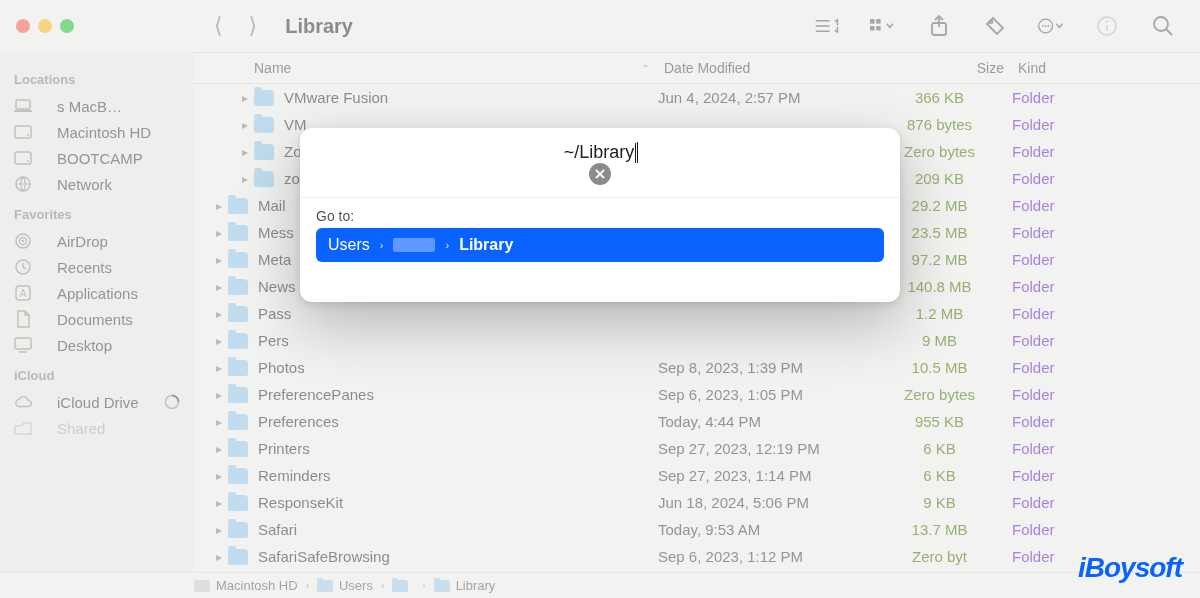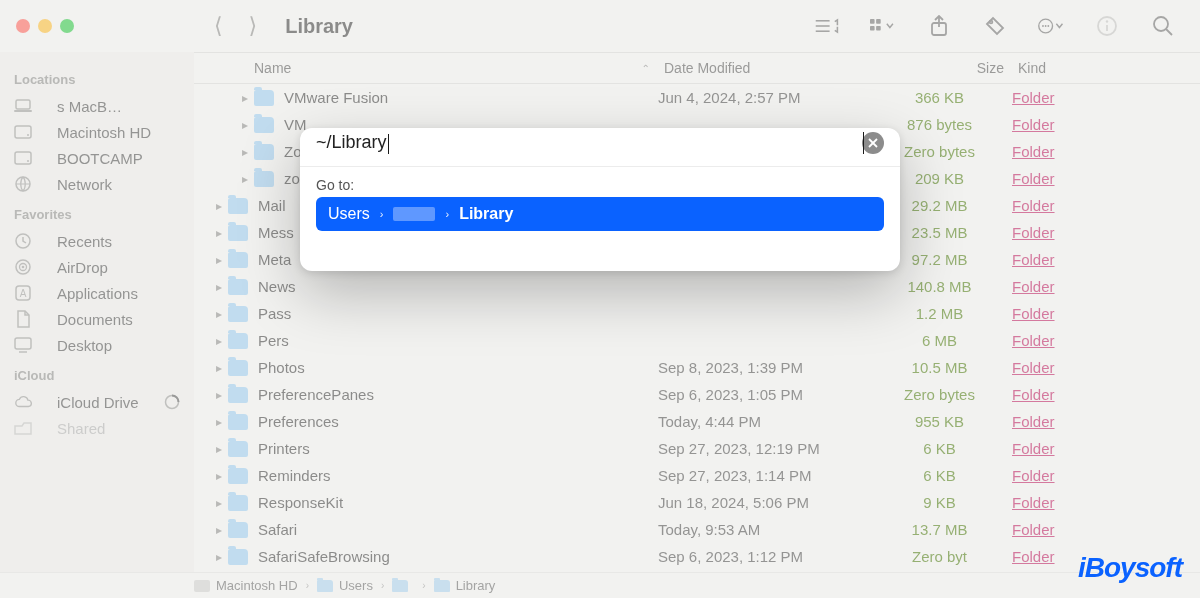--- a/index.html
+++ b/index.html
@@ -69,21 +69,21 @@
     font-size:15px; color:#3a3a3a;
     padding-left: 16px;
   }
   .row .disclosure { width:18px; text-align:center; color:#8c8c8a; font-size:12px; }
   .row .folder-ic { width:20px; height:16px; background:#9ccdf0; border-radius:2px 4px 2px 2px; position:relative; margin-right:10px; }
   .row .folder-ic::before { content:""; position:absolute; top:-3px; left:0; width:8px; height:3px; background:#9ccdf0; border-radius:2px 2px 0 0; }
   .row .indent { width:26px; }
   .row .nm { flex:0 0 400px; white-space:nowrap; overflow:hidden; }
   .row .dm { flex:0 0 232px; color:#4a4a4a; }
   .row .sz { flex:0 0 122px; text-align:center; padding-right:23px; color:#4d7c0f; }
-  .row .kd { flex:1; color:#be185d;text-decoration:underline; }
+  .row .kd { flex:1; color:#6d28d9; }
 
   
   .pathbar {
     height:26px; display:flex; align-items:center; gap:8px;
     padding-left:194px; font-size:13px; color:#666;
     border-top:1px solid #e2e2e0;
   }
   .pathbar .pseg { display:flex; align-items:center; gap:6px; }
   .pathbar .pfolder { width:16px; height:12px; background:#a9d2ef; border-radius:1px 3px 1px 1px; position:relative; }
   .pathbar .pfolder::before { content:""; position:absolute; top:-2px; left:0; width:6px; height:2px; background:#a9d2ef; border-radius:1px 1px 0 0; }
@@ -92,22 +92,23 @@
 
   
   .goto {
     position:absolute; z-index:10;
     left:300px; top:128px; width:600px;
     background:#fff; border-radius:12px;
     box-shadow: 0 22px 60px rgba(0,0,0,0.25), 0 2px 8px rgba(0,0,0,0.12);
     overflow:hidden;
   }
   .goto-in {
-    display:flex; align-items:center; padding:4px 16px 12px;
+    display:flex; align-items:center; padding:14px 16px 12px;
     border-bottom:1px solid #ececec;
+    flex-direction:column;
   }
   .goto-text { flex:1; font-size:18px; color:#222; outline:none; border:none; background:transparent; position:relative; }
   .goto-text::after { content:""; position:absolute; right:-2px; top:0; bottom:0; width:1px; background:#1a1a1a; }
   .cursor { display:inline-block; width:1px; height:20px; background:#1a1a1a; vertical-align:middle; margin-left:1px; }
   .goto-close { width:22px; height:22px; border-radius:50%; background:#8c8c8c; color:#fff; display:flex; align-items:center; justify-content:center; font-size:13px; }
   .goto-body { padding:10px 16px 40px; }
   .goto-label { font-size:14px; color:#555; margin-bottom:4px; }
   .goto-result {
     background:#0a62ff; color:#fff; border-radius:6px;
     padding:8px 12px; font-size:16px; display:flex; align-items:center; gap:10px;
@@ -240,34 +241,34 @@
             <path d="M2 9h14M9 2c3 3 3 11 0 14M9 2c-3 3-3 11 0 14" stroke="#9a9a98" stroke-width="1.2" fill="none"></path>
           </svg>
         </span>
         <span>Network</span>
       </div>
       <div class="sb-section">Favorites</div>
       <div class="sb-item">
         <span class="sic">
           <svg width="18" height="18" viewBox="0 0 18 18">
             <circle cx="9" cy="9" r="7" fill="none" stroke="#9a9a98" stroke-width="1.5"></circle>
-            <polyline points="9,5 9,9 12,11" stroke="#9a9a98" stroke-width="1.5" fill="none"></polyline>
-          </svg>
-        </span>
-        <span>Recents</span>
+            <circle cx="9" cy="9" r="3.5" fill="none" stroke="#9a9a98" stroke-width="1.3"></circle>
+            <circle cx="9" cy="9" r="1.3" fill="#9a9a98"></circle>
+          </svg>
+        </span>
+        <span>AirDrop</span>
       </div>
       <div class="sb-item">
         <span class="sic">
           <svg width="18" height="18" viewBox="0 0 18 18">
             <circle cx="9" cy="9" r="7" fill="none" stroke="#9a9a98" stroke-width="1.5"></circle>
-            <circle cx="9" cy="9" r="3.5" fill="none" stroke="#9a9a98" stroke-width="1.3"></circle>
-            <circle cx="9" cy="9" r="1.3" fill="#9a9a98"></circle>
-          </svg>
-        </span>
-        <span>AirDrop</span>
+            <polyline points="9,5 9,9 12,11" stroke="#9a9a98" stroke-width="1.5" fill="none"></polyline>
+          </svg>
+        </span>
+        <span>Recents</span>
       </div>
       <div class="sb-item">
         <span class="sic">
           <svg width="18" height="18" viewBox="0 0 18 18">
             <rect x="2" y="2" width="14" height="14" rx="3" fill="none" stroke="#9a9a98" stroke-width="1.5"></rect>
             <text x="9" y="13" text-anchor="middle" font-size="10" fill="#9a9a98" font-family="Arial">A</text>
           </svg>
         </span>
         <span>Applications</span>
       </div>
@@ -399,21 +400,21 @@
           <span class="nm" style="flex:0 0 400px">Pass</span>
           <span class="dm"></span>
           <span class="sz">1.2 MB</span>
           <span class="kd">Folder</span>
         </div>
         <div class="row">
           <span class="disclosure">▸</span>
           <span class="folder-ic"></span>
           <span class="nm" style="flex:0 0 400px">Pers</span>
           <span class="dm"></span>
-          <span class="sz">6 MB</span>
+          <span class="sz">9 MB</span>
           <span class="kd">Folder</span>
         </div>
         <div class="row">
           <span class="disclosure">▸</span>
           <span class="folder-ic"></span>
           <span class="nm" style="flex:0 0 400px">Photos</span>
           <span class="dm">Sep 8, 2023, 1:39 PM</span>
           <span class="sz">10.5 MB</span>
           <span class="kd">Folder</span>
         </div>

